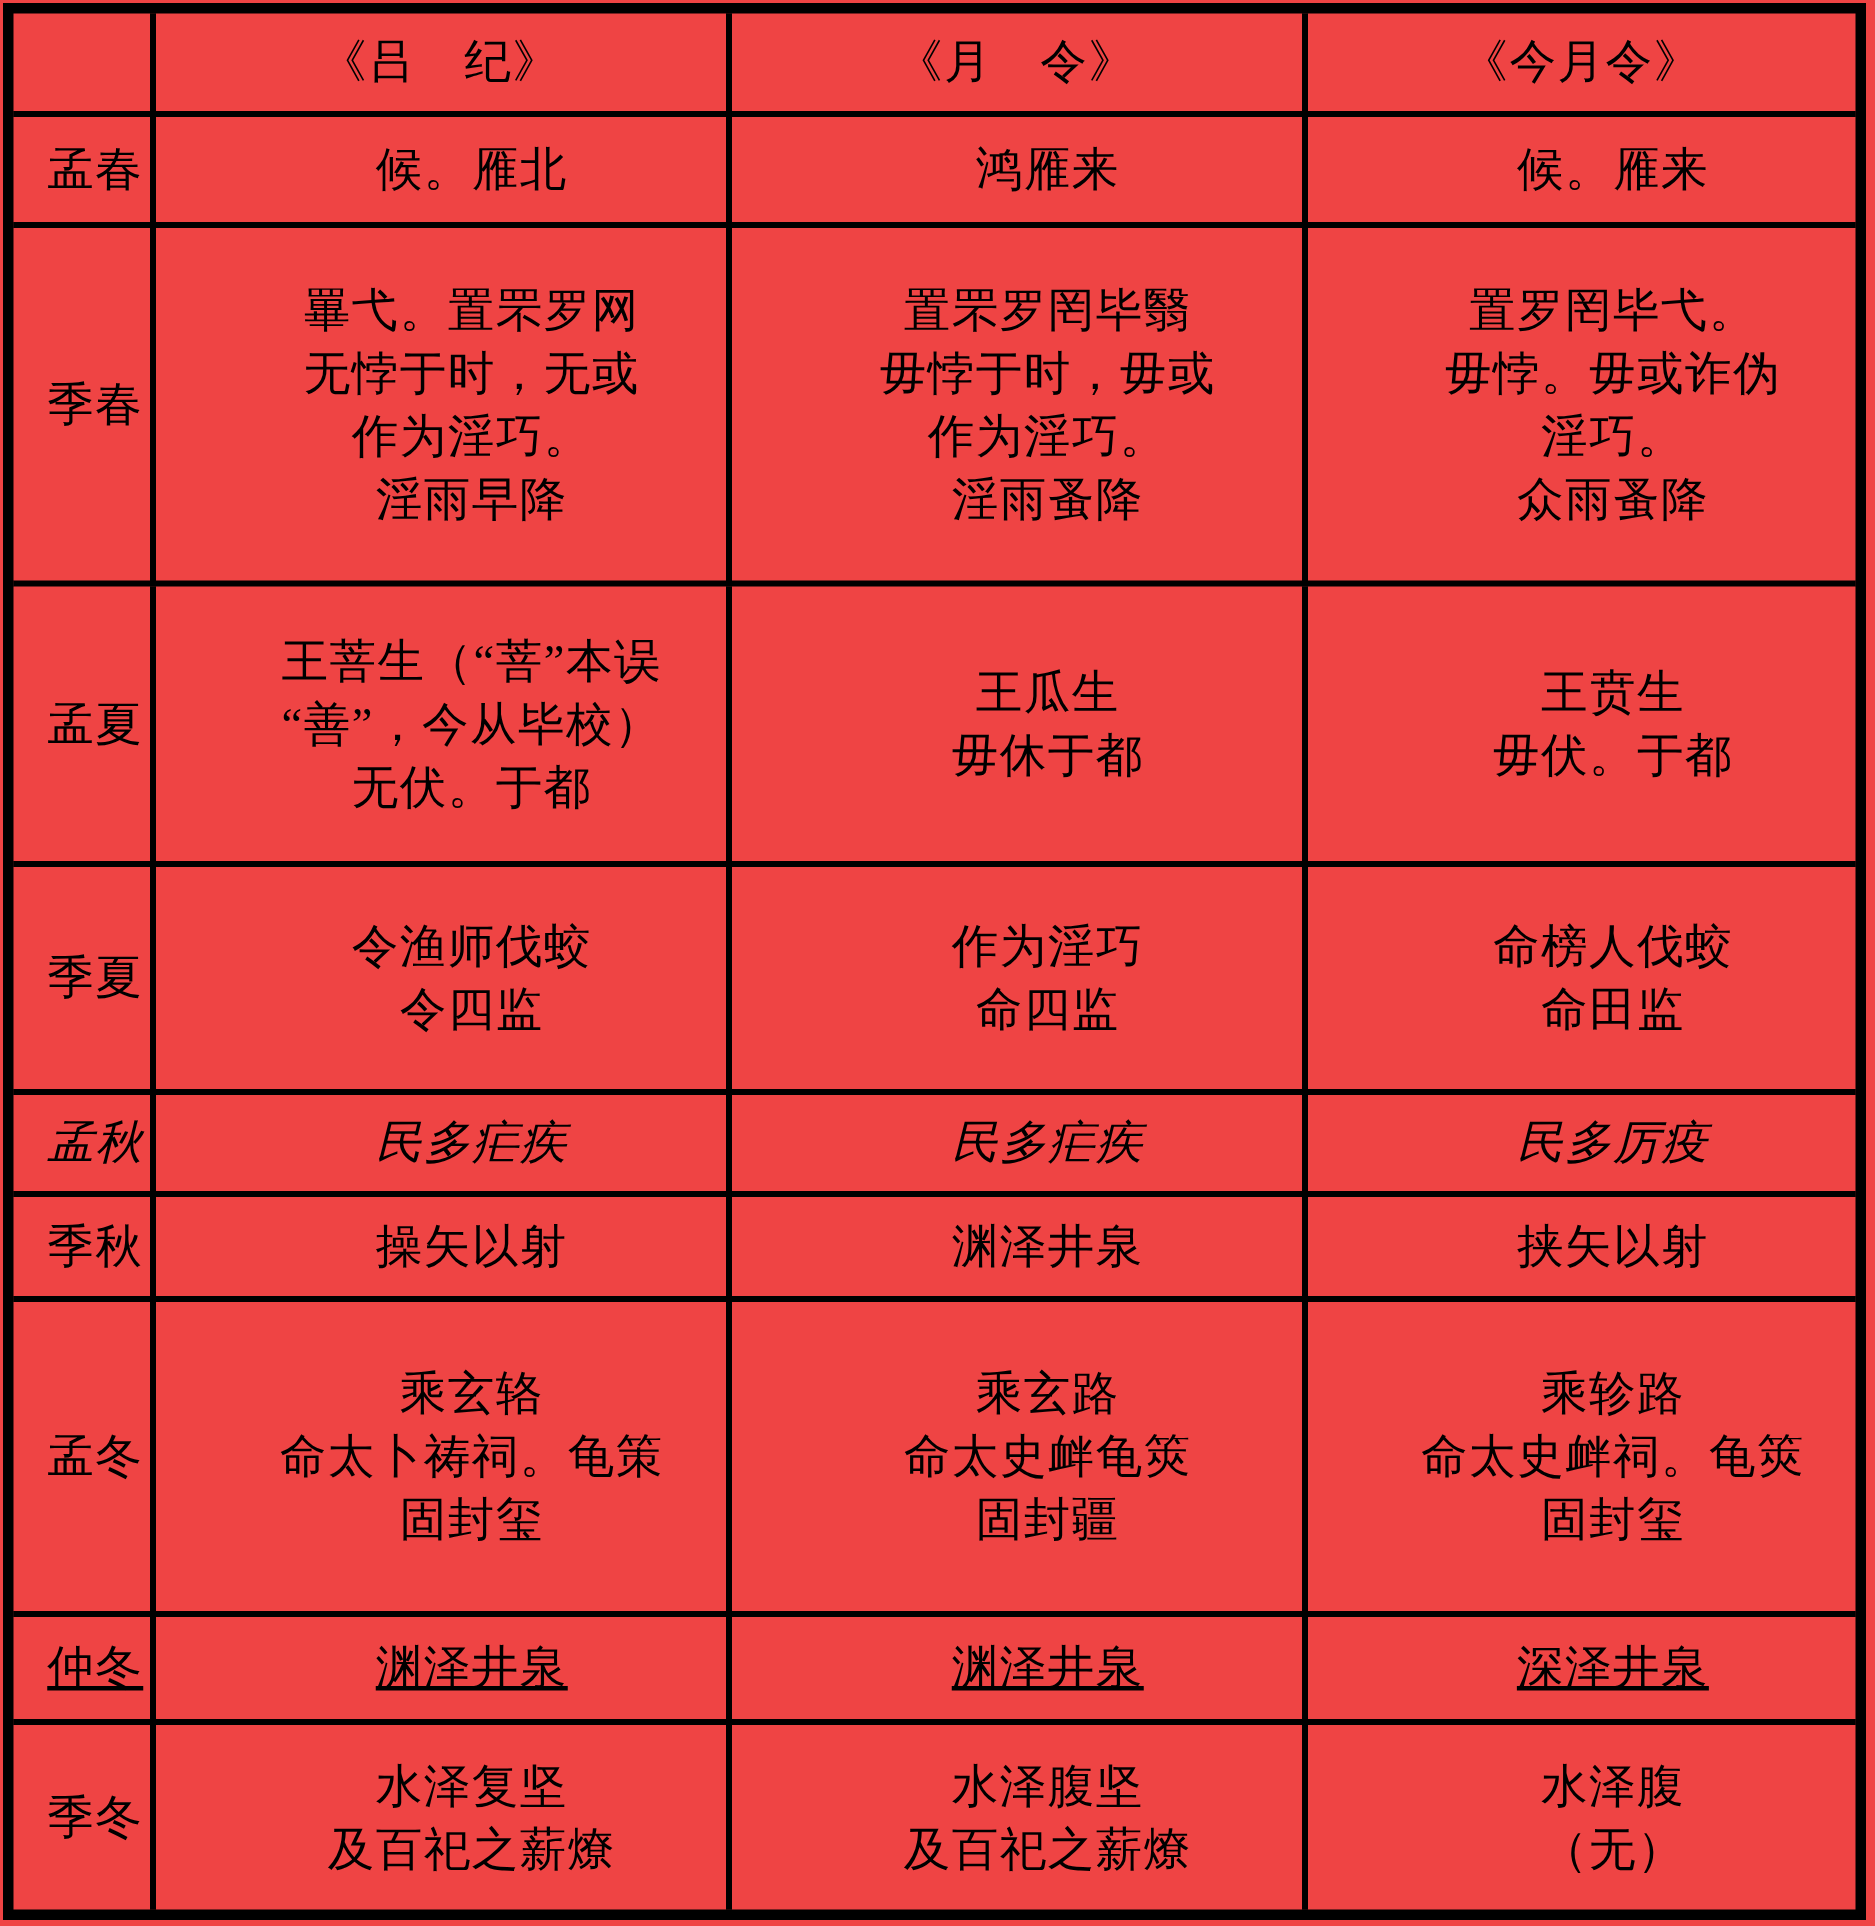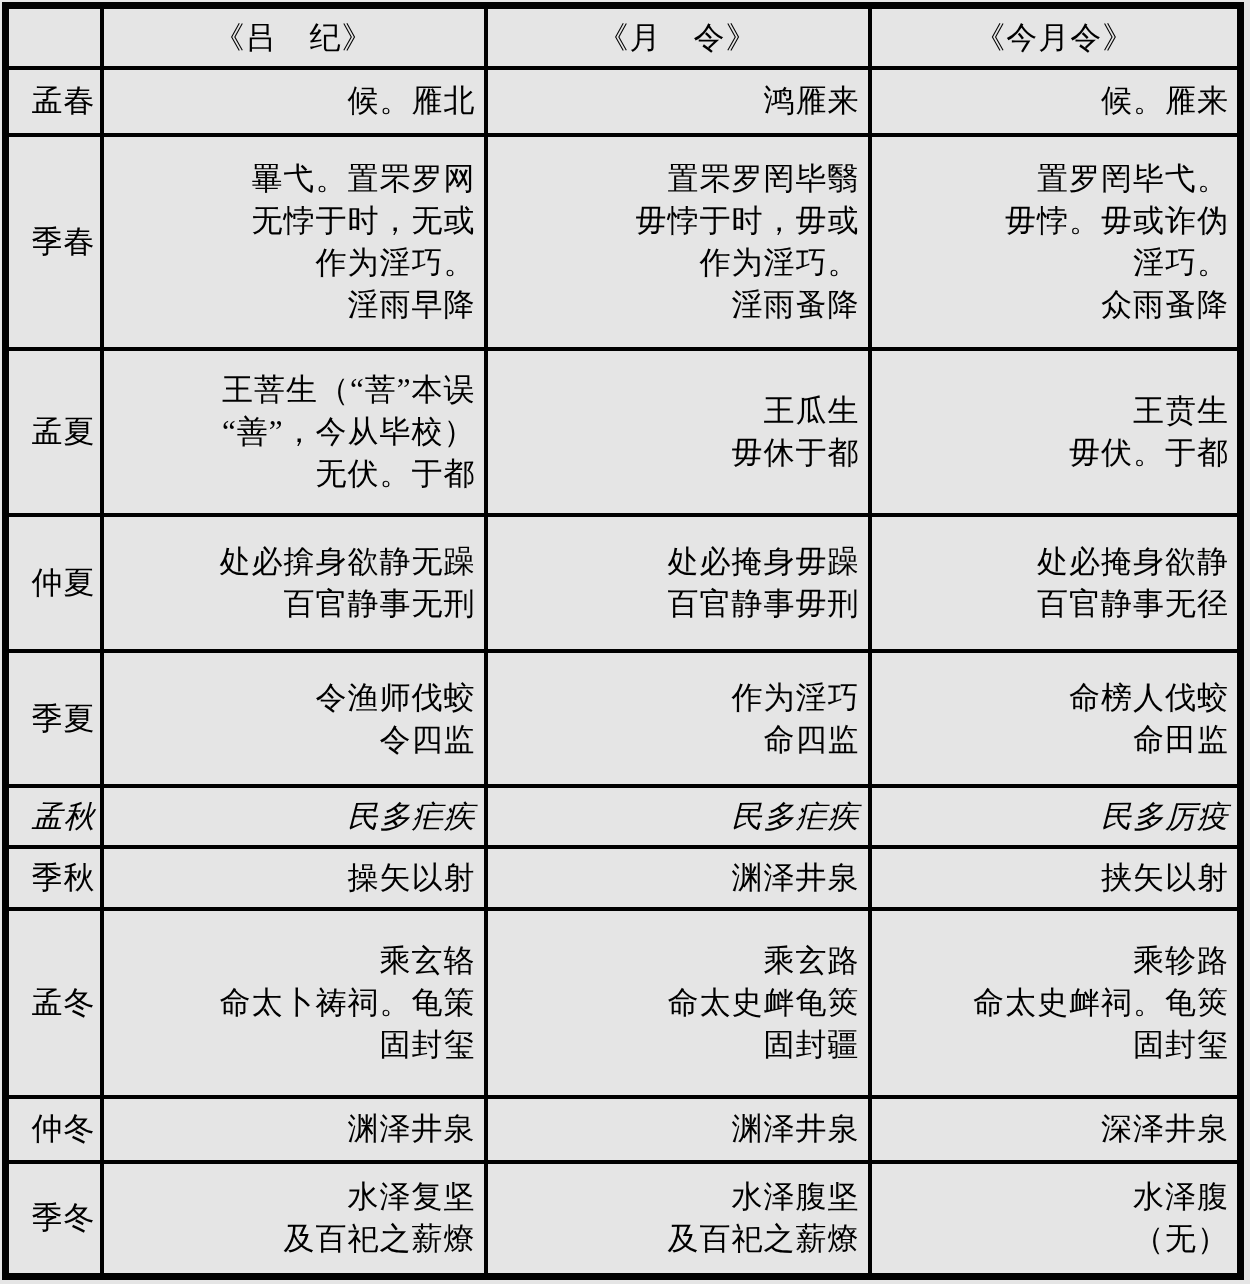--- a/index.html
+++ b/index.html
@@ -6,21 +6,21 @@
     margin: 0;
     padding: 0;
     background: #ffffff;
     width: 1250px;
     height: 1284px;
     overflow: hidden;
   }
   .page {
     width: 1250px;
     height: 1284px;
-    background: #e5e5e5;
+    background: #ef4444;
     box-sizing: border-box;
     padding: 2px 6px 4px 2px;
     font-family: "Liberation Serif", "DejaVu Serif", serif;
     color: #000000;
   }
   table.cmp {
     width: 100%;
     height: 100%;
     border-collapse: collapse;
     table-layout: fixed;
@@ -33,42 +33,42 @@
     line-height: 42px;
     white-space: pre-line;
     letter-spacing: 1px;
     overflow: hidden;
   }
   td.season {
     text-align: right;
     padding: 0 4px;
   }
   td.content {
-    text-align: right;
+    text-align: center;
     padding-left: 50px;
     padding-right: 8px;
   }
   td.hdr {
     text-align: center;
     font-size: 31px;
   }
   col.c-season { width: 96px; }
   col.c-lu     { width: 384px; }
   col.c-yue    { width: 384px; }
   col.c-jin    { width: auto;  }
   tr.r-hdr     { height: 60px;  }
   tr.r-mengchun{ height: 64px;  }
   tr.r-jichun  { height: 205px; }
   tr.r-mengxia { height: 160px; }
   tr.r-zhongxia{ height: 130px; }
   tr.r-jixia   { height: 130px; }
   tr.r-mengqiu { height: 58px; font-style: italic;  }
   tr.r-jiqiu   { height: 60px;  }
   tr.r-mengdong{ height: 180px; }
-  tr.r-zhongdong{ height: 62px; }
+  tr.r-zhongdong{ height: 62px; text-decoration: underline; }
   tr.r-jidong  { height: 110px; }
 </style>
 </head>
 <body>
 
 <div class="page">
   <table class="cmp">
     <colgroup>
       <col class="c-season">
         <col class="c-lu">
@@ -110,29 +110,20 @@
         <td class="season">孟夏</td>
         <td class="content">王菩生（“菩”本误
 “善”，今从毕校）
 无伏。于都</td>
         <td class="content">王瓜生
 毋休于都</td>
         <td class="content">王贲生
 毋伏。于都</td>
       </tr>
 
-      <tr class="r-zhongxia">
-        <td class="season">仲夏</td>
-        <td class="content">处必揜身欲静无躁
-百官静事无刑</td>
-        <td class="content">处必掩身毋躁
-百官静事毋刑</td>
-        <td class="content">处必掩身欲静
-百官静事无径</td>
-      </tr>
 
       <tr class="r-jixia">
         <td class="season">季夏</td>
         <td class="content">令渔师伐蛟
 令四监</td>
         <td class="content">作为淫巧
 命四监</td>
         <td class="content">命榜人伐蛟
 命田监</td>
       </tr>

